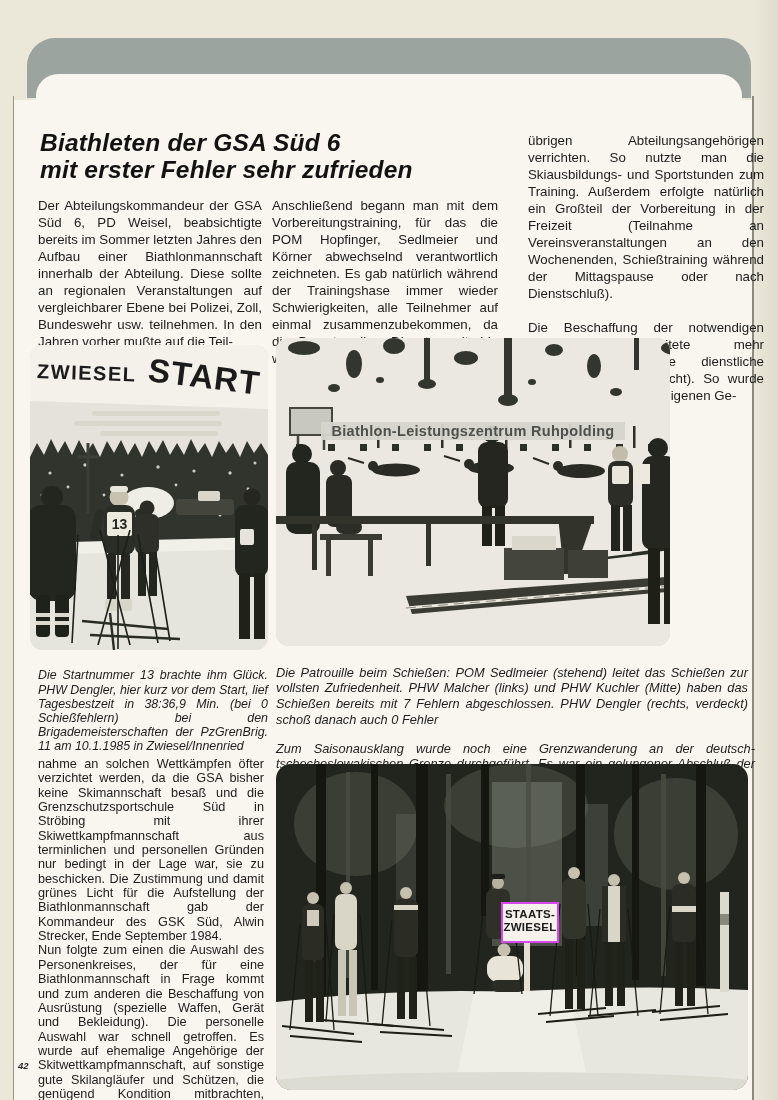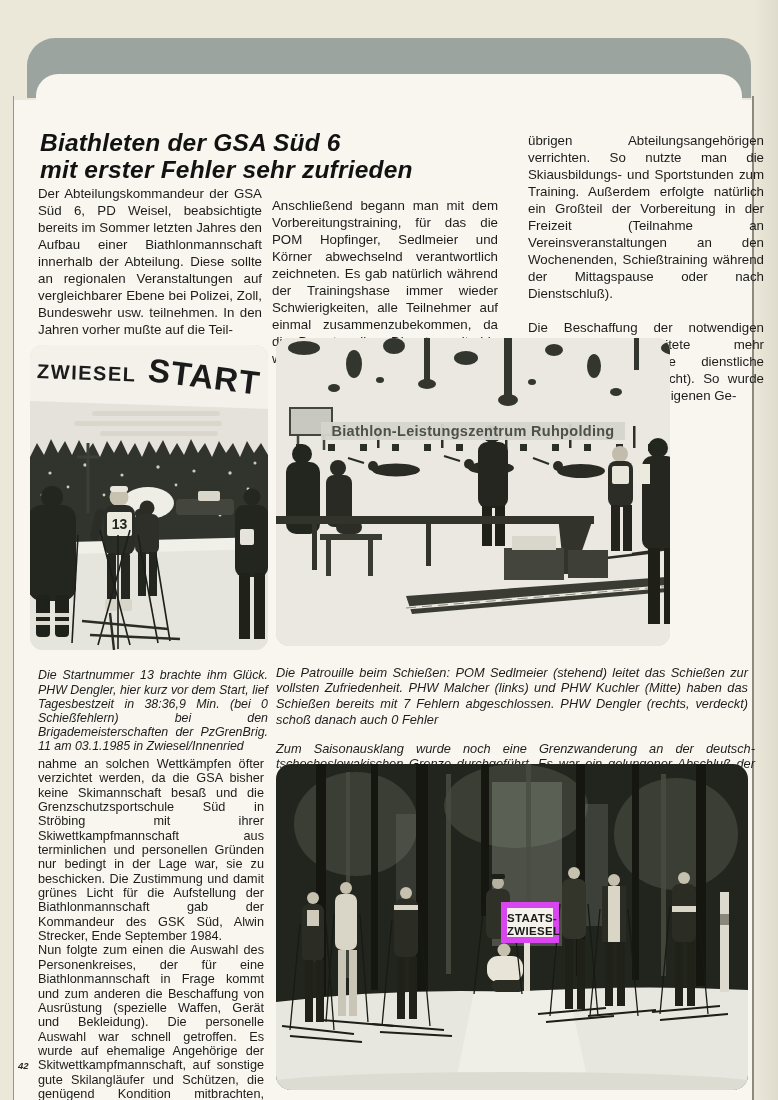--- a/index.html
+++ b/index.html
@@ -22,21 +22,21 @@
   .scan-shadow{position:absolute;right:0;top:0;bottom:0;width:24px;
     background:linear-gradient(to right,rgba(0,0,0,0),rgba(120,115,95,0.10));}
 
   
   .title{position:absolute;left:40px;top:129px;margin:0;
     font-size:24.5px;line-height:27px;font-weight:bold;font-style:italic;
     letter-spacing:.2px;color:#121212;}
   .col{position:absolute;text-align:justify;}
   .col p{margin:0;}
   .topcol{font-size:13.3px;line-height:17px;}
-  .col-1{left:38px;top:185px;width:224px;}
+  .col-1{left:38px;top:197px;width:224px;}
   .col-2{left:272px;top:197px;width:226px;}
   .col-3{left:528px;top:132px;width:236px;}
   .col-3 p + p{margin-top:17px;}
   .bodycol{left:38px;top:757px;width:226px;font-size:12.7px;line-height:14.35px;}
 
   .caption{position:absolute;font-style:italic;text-align:justify;color:#1e1e1e;}
   .cap-1{left:38px;top:656px;width:230px;font-size:12.4px;line-height:14.2px;}
   .cap-2{left:276px;top:652px;width:472px;font-size:12.8px;line-height:15.6px;}
   .cap-3{left:276px;top:728px;width:479px;font-size:12.8px;line-height:15.6px;}
 
@@ -51,21 +51,21 @@
     display:flex;align-items:center;justify-content:center;gap:12px;
     color:#1b1b1b;transform:rotate(2deg);}
   .p1-banner .w1{font-size:20px;font-weight:bold;letter-spacing:1.5px;}
   .p1-banner .w2{font-size:33px;font-weight:bold;letter-spacing:1px;transform:rotate(5deg);}
 
   .p2-banner{position:absolute;top:84px;left:0;right:0;text-align:center;}
   .p2-banner span{display:inline-block;background:rgba(213,213,204,0.95);
     color:#4e504b;font-size:14.5px;font-weight:bold;padding:1px 10px;letter-spacing:.3px;}
 
   .p3-sign{position:absolute;left:225px;top:138px;width:58px;height:41px;
-    box-sizing:border-box;background:#f4f2ea;border:6px solid #d946ef;
+    box-sizing:border-box;background:#f4f2ea;border:2px solid #d946ef;
     text-align:center;font-weight:bold;font-size:11.5px;line-height:13px;
     color:#1a1a1a;padding-top:4px;letter-spacing:.3px;}
 
   .pagenum{position:absolute;left:18px;top:1060px;font-size:9.5px;font-weight:bold;color:#2a2a2a;font-style:italic;}
 </style>
 </head>
 <body>
 
 <div class="band"></div>
 <div class="paper-top"></div>
@@ -320,21 +320,21 @@
       <rect x="420" y="222" width="13" height="72" fill="#21231b"></rect>
       <rect x="437" y="222" width="13" height="72" fill="#21231b"></rect>
       <rect x="454" y="104" width="18" height="186" fill="#23251f"></rect>
     </g>
   </svg>
   <div class="p2-banner">
     <span>Biathlon-Leistungszentrum Ruhpolding</span>
   </div>
 </div>
 
-<p class="caption cap-1">Die Startnummer 13 brachte ihm Glück. PHW Dengler, hier kurz vor dem Start, lief Tagesbestzeit in 38:36,9 Min. (bei 0 Schießfehlern) bei den Brigademeisterschaften der PzGrenBrig. 11 am 03.1.1985 in Zwiesel/Innenried</p>
+<p class="caption cap-1">Die Startnummer 13 brachte ihm Glück. PHW Dengler, hier kurz vor dem Start, lief Tagesbestzeit in 38:36,9 Min. (bei 0 Schießfehlern) bei den Brigademeisterschaften der PzGrenBrig. 11 am 10.1.1985 in Zwiesel/Innenried</p>
 <p class="caption cap-2">Die Patrouille beim Schießen: POM Sedlmeier (stehend) leitet das Schießen zur vollsten Zufriedenheit. PHW Malcher (links) und PHW Kuchler (Mitte) haben das Schießen bereits mit 7 Fehlern abgeschlossen. PHW Dengler (rechts, verdeckt) schoß danach auch 0 Fehler</p>
 <p class="caption cap-3">Zum Saisonausklang wurde noch eine Grenzwanderung an der deutsch-tschechoslowakischen Grenze durchgeführt. Es war ein gelungener Abschluß der Wintersaison 1984/85</p>
 
 <div class="col bodycol">
   <p>nahme an solchen Wettkämpfen öfter verzichtet werden, da die GSA bisher keine Skimannschaft besaß und die Grenzschutzsportschule Süd in Ströbing mit ihrer Skiwettkampfmannschaft aus terminlichen und personellen Gründen nur bedingt in der Lage war, sie zu beschicken. Die Zustimmung und damit grünes Licht für die Aufstellung der Biathlonmannschaft gab der Kommandeur des GSK Süd, Alwin Strecker, Ende September 1984.</p>
   <p>Nun folgte zum einen die Auswahl des Personenkreises, der für eine Biathlonmannschaft in Frage kommt und zum anderen die Beschaffung von Ausrüstung (spezielle Waffen, Gerät und Bekleidung). Die personelle Auswahl war schnell getroffen. Es wurde auf ehemalige Angehörige der Skitwettkampfmannschaft, auf sonstige gute Skilangläufer und Schützen, die genügend Kondition mitbrachten, zurückgegriffen. Der Stamm der Mannschaft umfaßte anfangs 13 Beamte.</p>
 </div>
 
 <div class="photo photo-border">
   <svg viewBox="0 0 472 326" width="472" height="326">

